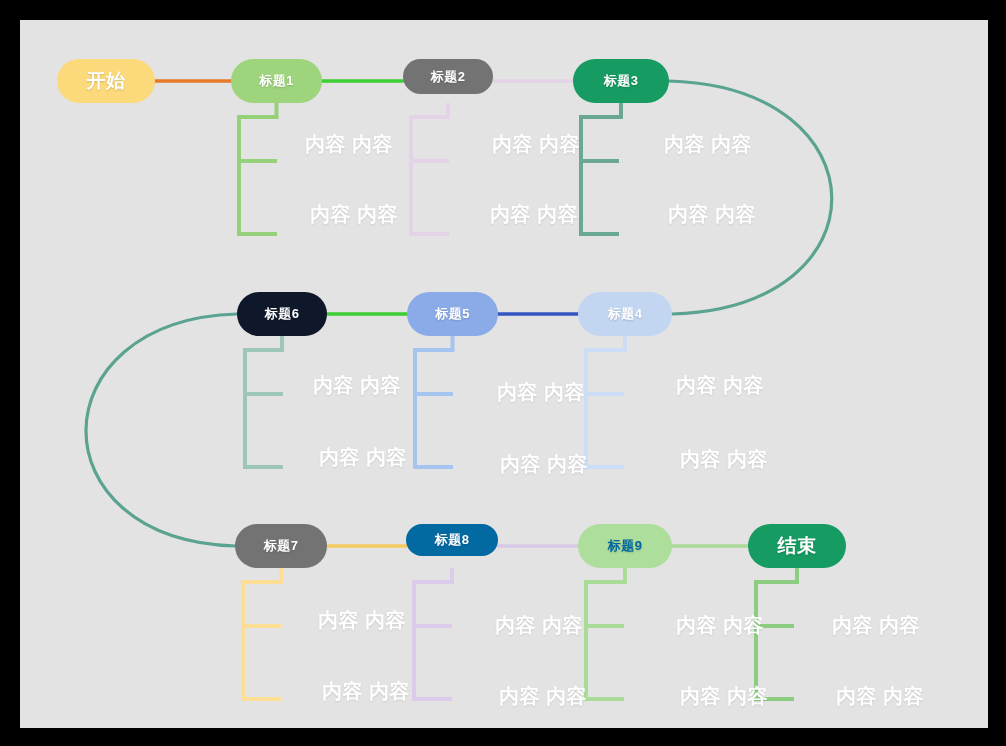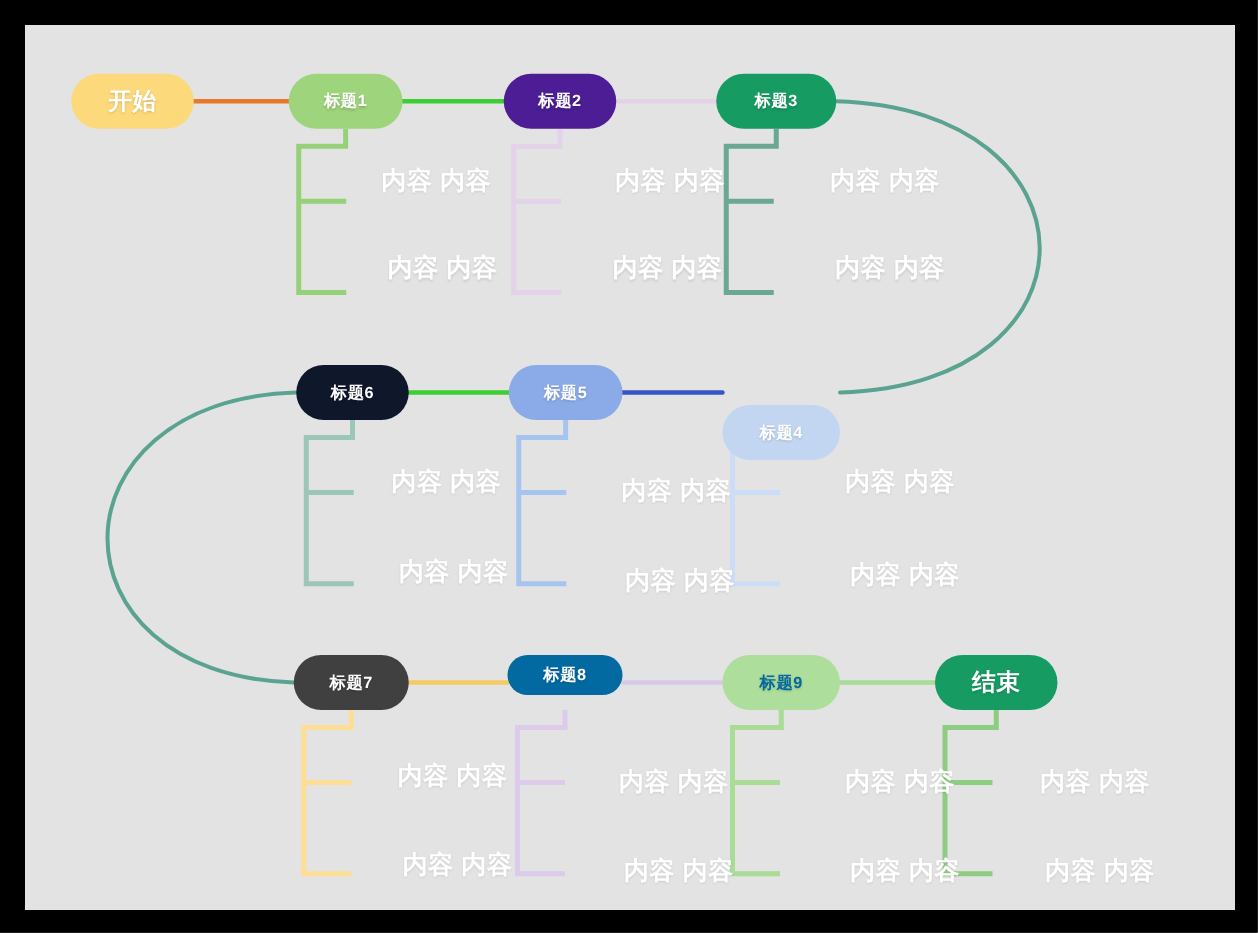--- a/index.html
+++ b/index.html
@@ -96,36 +96,36 @@
           <path d="M 652 526 L 728 526" stroke="#a8dc97" stroke-width="3.5" fill="none" stroke-linecap="round"></path>
         </g>
     </svg>
     <div id="node-layer">
         <div class="node start-end" style="left: 37px; top: 39px; width: 98px; height: 44px; background: rgb(252, 217, 122); color: rgb(255, 255, 255);">
           <span>开始</span>
         </div>
         <div class="node topic" style="left: 211px; top: 39px; width: 91px; height: 44px; background: rgb(158, 212, 123); color: rgb(255, 255, 255);">
           <span>标题1</span>
         </div>
-        <div class="node topic" style="left: 383px; top: 39px; width: 90px; height: 44px; background: #4c1d95; color: rgb(255, 255, 255);">
+        <div class="node topic" style="left: 383px; top: 39px; width: 90px; height: 35px; background: #737373; color: rgb(255, 255, 255);">
           <span>标题2</span>
         </div>
         <div class="node topic" style="left: 553px; top: 39px; width: 96px; height: 44px; background: rgb(22, 155, 98); color: #ffffff;">
           <span>标题3</span>
         </div>
         <div class="node topic" style="left: 217px; top: 272px; width: 90px; height: 44px; background: #0f172a; color: rgb(255, 255, 255);">
           <span>标题6</span>
         </div>
         <div class="node topic" style="left: 387px; top: 272px; width: 91px; height: 44px; background: rgb(138, 171, 232); color: rgb(255, 255, 255);">
           <span>标题5</span>
         </div>
-        <div class="node topic" style="left: 558px; top: 272px; width: 94px; height: 44px; background: rgb(194, 214, 242); color: rgb(255, 255, 255); margin-top: 32px;">
+        <div class="node topic" style="left: 558px; top: 272px; width: 94px; height: 44px; background: rgb(194, 214, 242); color: rgb(255, 255, 255);">
           <span>标题4</span>
         </div>
-        <div class="node topic" style="left: 215px; top: 504px; width: 92px; height: 44px; background: #404040; color: rgb(255, 255, 255);">
+        <div class="node topic" style="left: 215px; top: 504px; width: 92px; height: 44px; background: #737373; color: rgb(255, 255, 255);">
           <span>标题7</span>
         </div>
         <div class="node topic" style="left: 386px; top: 504px; width: 92px; height: 32px; background: #0369a1; color: rgb(255, 255, 255);">
           <span>标题8</span>
         </div>
         <div class="node topic" style="left: 558px; top: 504px; width: 94px; height: 44px; background: rgb(174, 222, 155); color: #0369a1;">
           <span>标题9</span>
         </div>
         <div class="node start-end" style="left: 728px; top: 504px; width: 98px; height: 44px; background: rgb(22, 155, 98); color: #ffffff;">
           <span>结束</span>

